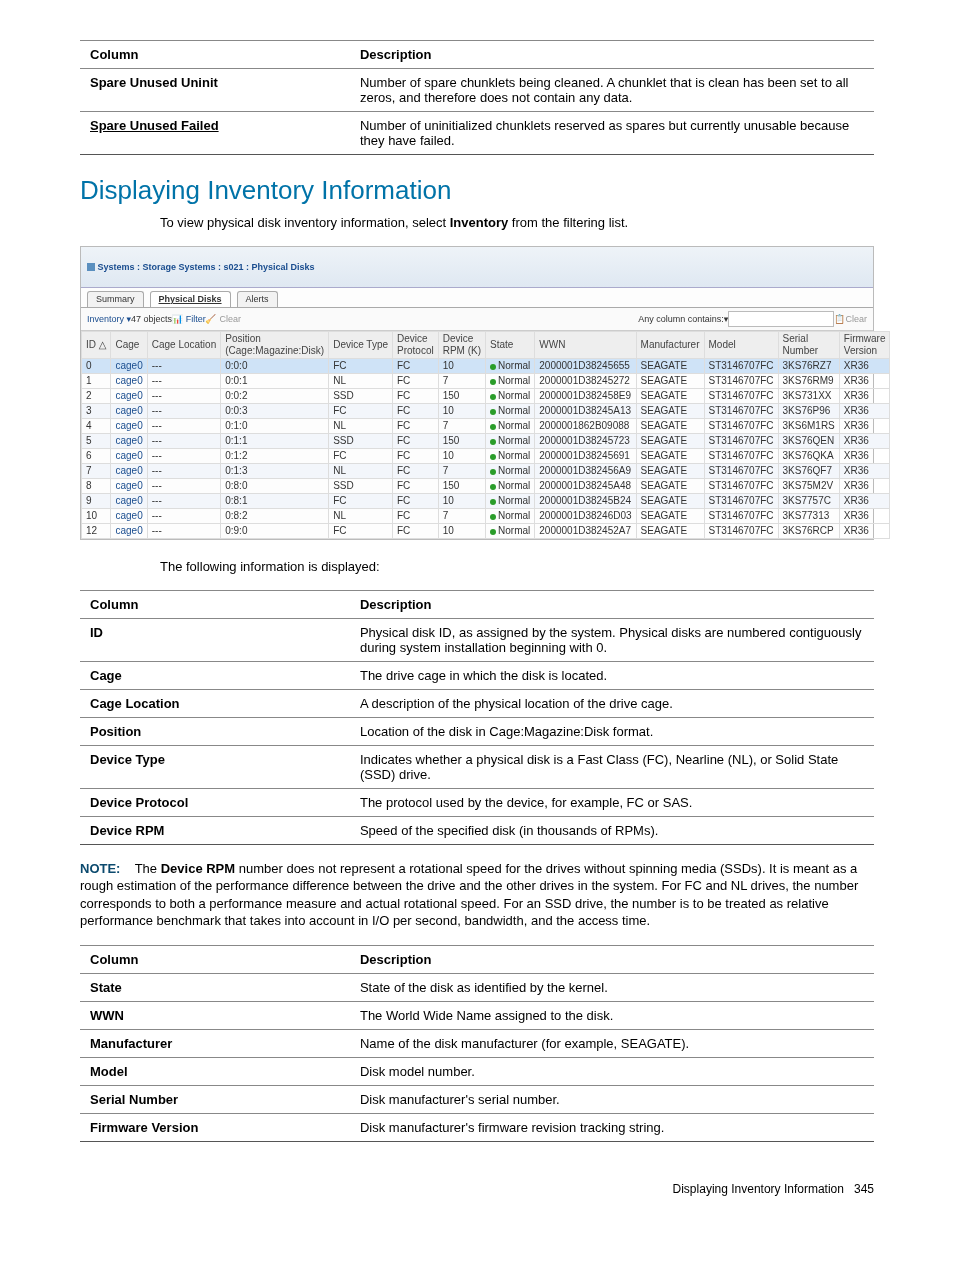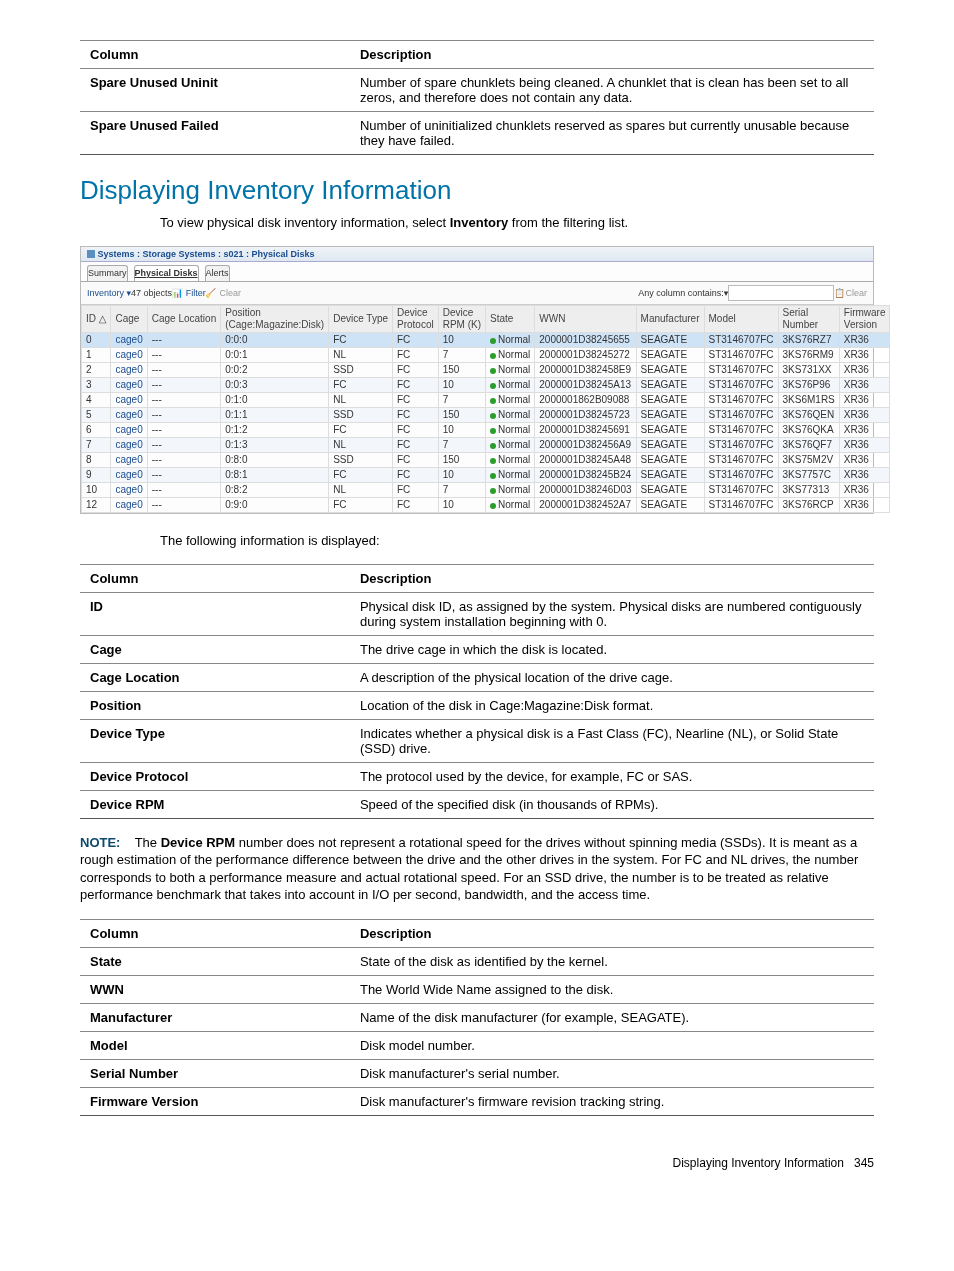--- a/index.html
+++ b/index.html
@@ -55,33 +55,33 @@
   .app-shot {
     border: 1px solid #bbb;
     background: #fdfdfd;
     font-size: 9px;
     color: #333;
     margin: 10px 0 18px 0;
     line-height: 1.2;
   }
   .app-titlebar {
     background: linear-gradient(#eef3f8, #dfe8f2);
-    padding: 2px 6px;
+    padding: 15px 6px;
     color: #1a4d8f;
     font-weight: bold;
     border-bottom: 1px solid #aac;
   }
   .app-tabs {
     display: flex;
     gap: 6px;
     padding: 3px 6px 0 6px;
     border-bottom: 1px solid #aaa;
   }
   .app-tab {
-    padding: 2px 0;
+    padding: 2px 8px;
     border: 1px solid #aaa;
     border-bottom: none;
     background: #f2f2f2;
     border-radius: 3px 3px 0 0;
     color: #333;
   }
   .app-tab.active {
     background: #fff;
     font-weight: bold;
     text-decoration: underline;
@@ -149,21 +149,21 @@
     <th>Column</th>
     <th>Description</th>
   </tr>
     </thead>
   <tbody id="tbl-top">
       <tr>
         <td style="width: 34%;"><b>Spare Unused Uninit</b></td>
         <td>Number of spare chunklets being cleaned. A chunklet that is clean has been set to all zeros, and therefore does not contain any data.</td>
       </tr>
       <tr>
-        <td style="width: 34%;"><b>Spare Unused Failed</b></td>
+        <td style="width: 34%; text-decoration: underline;"><b>Spare Unused Failed</b></td>
         <td>Number of uninitialized chunklets reserved as spares but currently unusable because they have failed.</td>
       </tr>
     </tbody>
 </table>
 
 <h1 class="section-heading">Displaying Inventory Information</h1>
 
 <p class="body-text">
   <span>To view physical disk inventory information, select </span><b>Inventory</b><span> from the filtering list.</span>
 </p>

